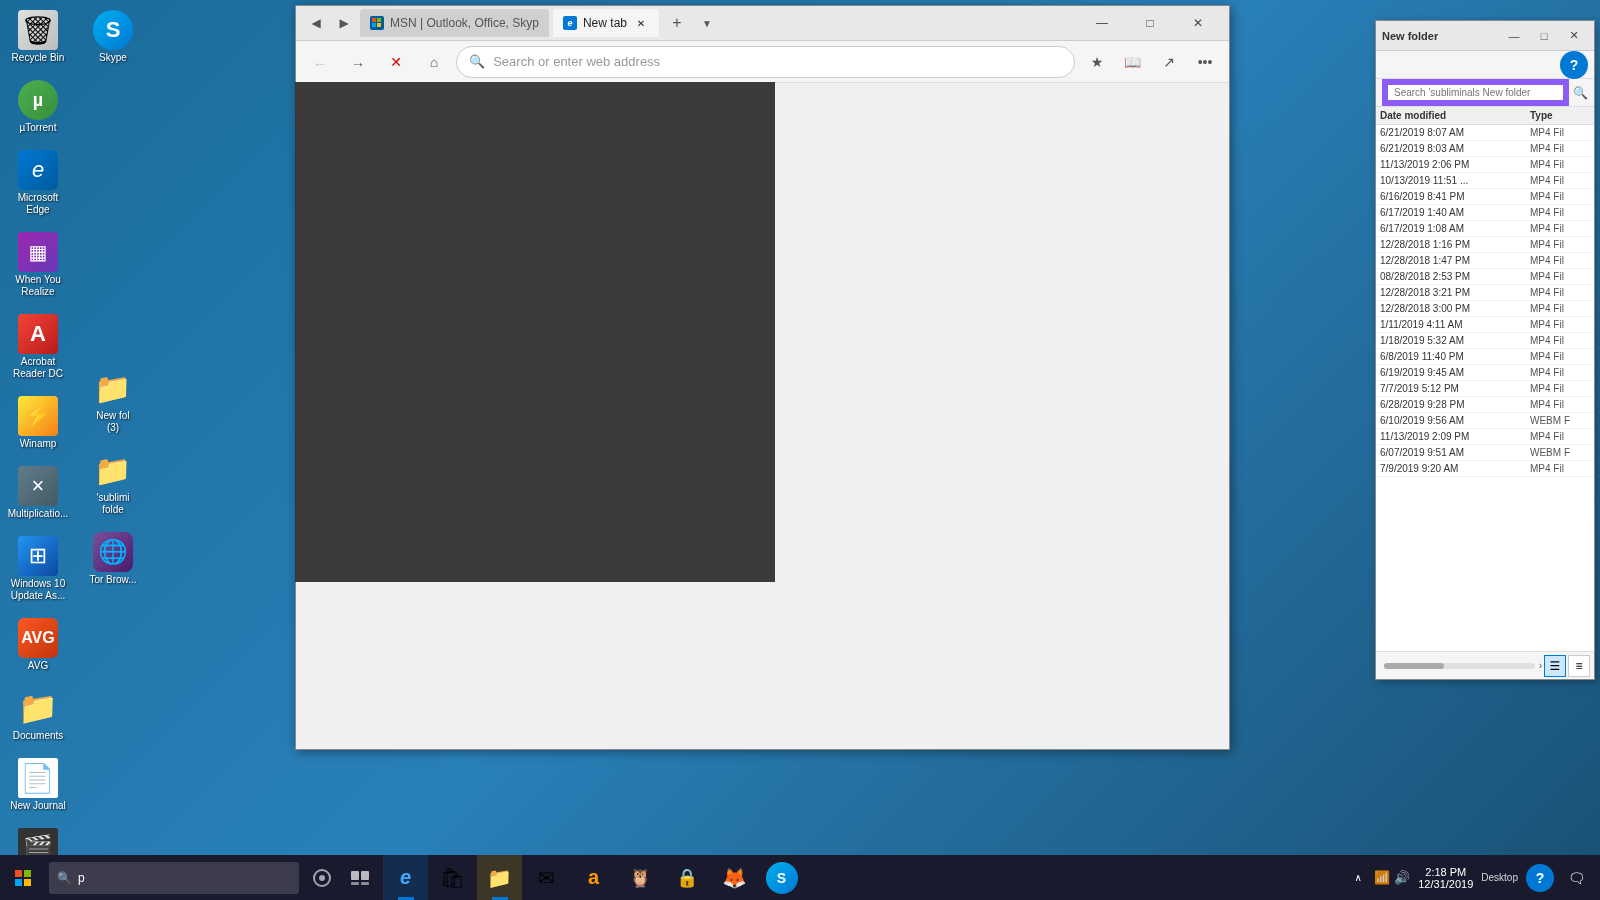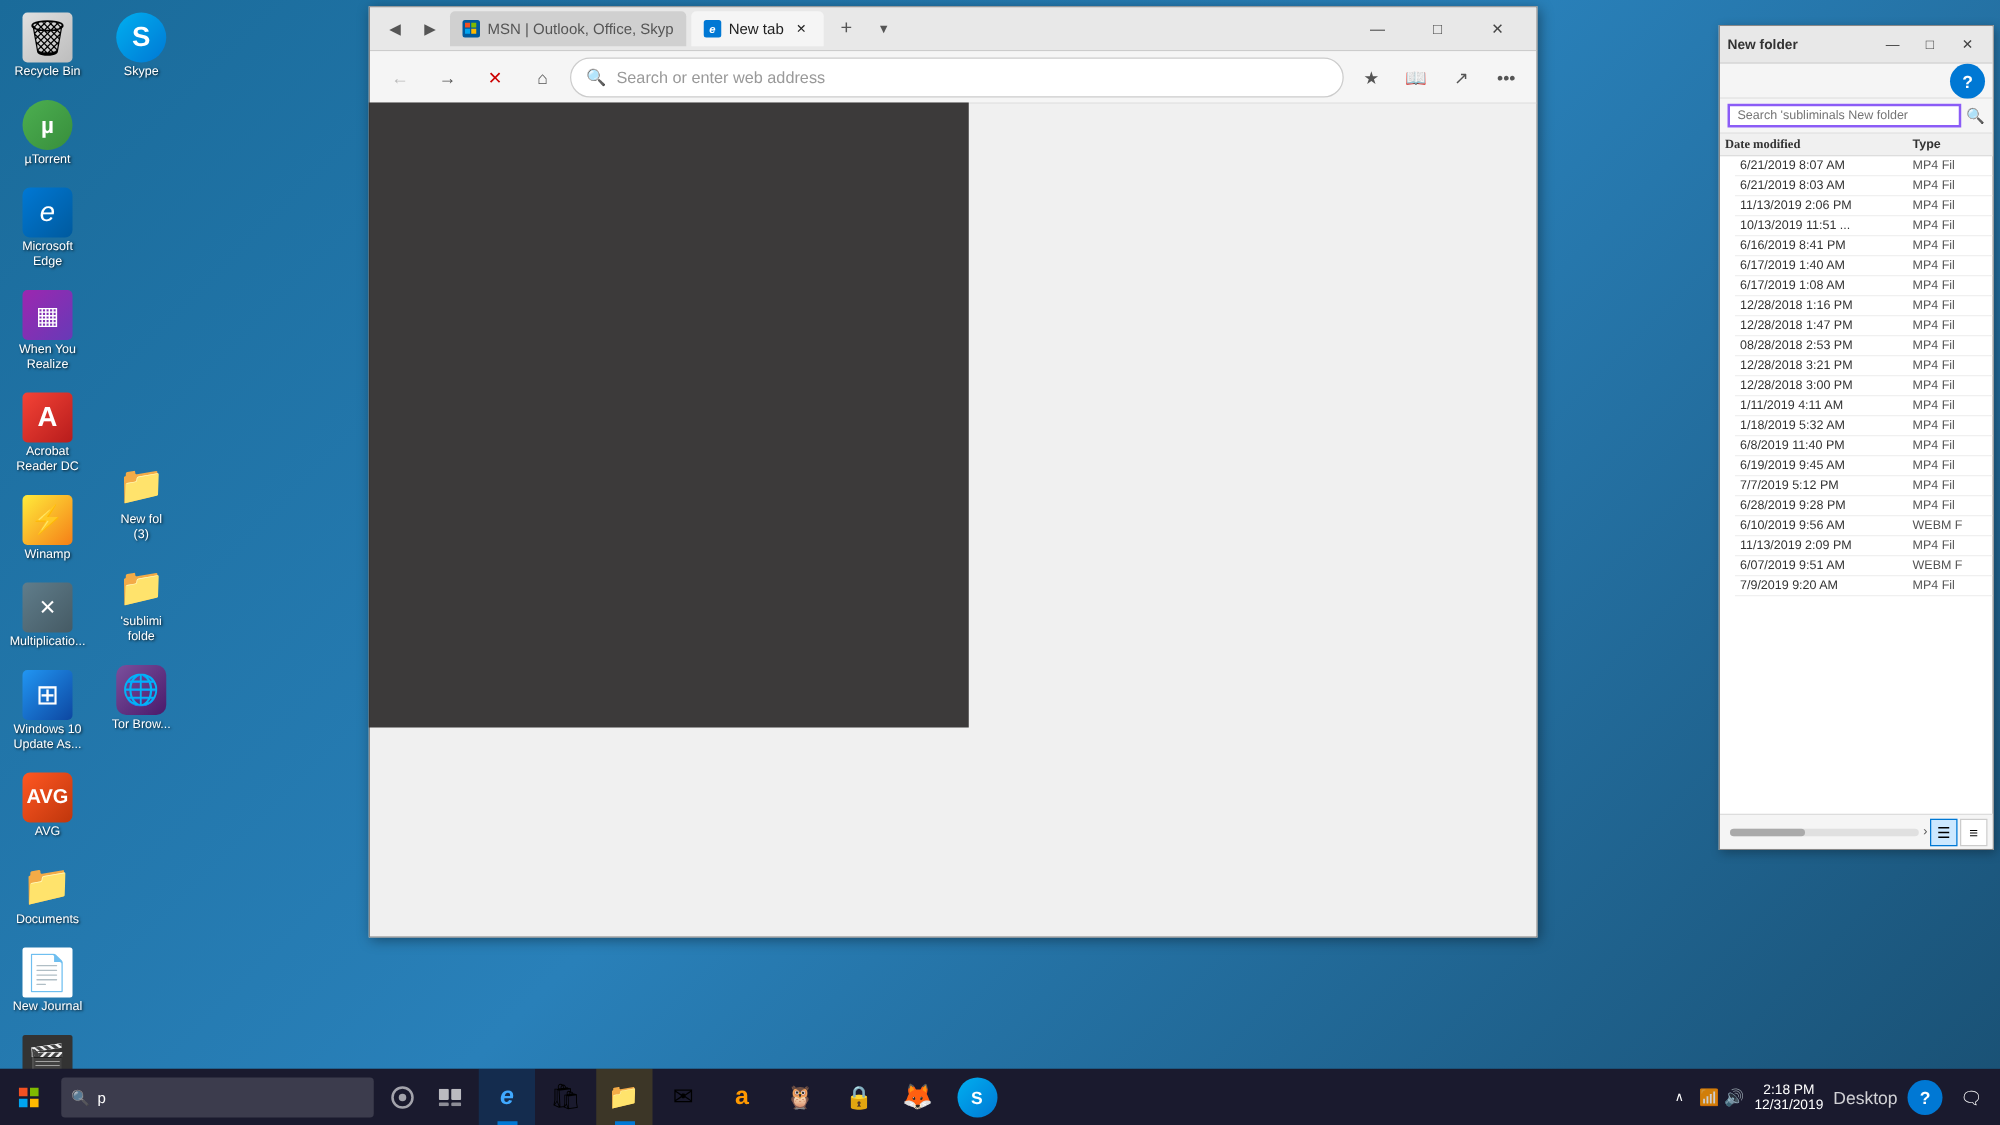--- a/index.html
+++ b/index.html
@@ -299,51 +299,50 @@
       background: #f5f5f5;
       display: flex;
       align-items: center;
       padding: 0 6px;
       border-bottom: 1px solid #ddd;
       gap: 4px;
     }
 
     .fe-search input {
       flex: 1;
-      border: 2px solid #8b5cf6;
+      border: 6px solid #8b5cf6;
       padding: 2px 6px;
       font-size: 10px;
       color: #555;
     }
 
     .fe-columns {
       display: flex;
       background: #f0f0f0;
       border-bottom: 1px solid #ddd;
       padding: 3px 4px;
       font-size: 10px;
       color: #333;
       font-weight: bold;
     }
 
-    .fe-col-date { flex: 1; font-family: Liberation Serif, serif; }
+    .fe-col-date { flex: 1; }
     .fe-col-type { width: 60px; }
 
     .fe-list {
       flex: 1;
       overflow-y: auto;
     }
 
     .fe-row {
       display: flex;
       padding: 2px 4px;
       border-bottom: 1px solid #f0f0f0;
       align-items: flex-end;
       cursor: pointer;
-      margin-left: 12px;
     }
 
     .fe-row-date {
       flex: 1;
       font-size: 10px;
       color: #333;
     }
 
     .fe-row-type {
       width: 60px;
@@ -924,21 +923,21 @@
     <div class="taskbar-sys-icons">
       <span style="color:rgba(255,255,255,0.8);font-size:13px;">📶</span>
       <span style="color:rgba(255,255,255,0.8);font-size:13px;">🔊</span>
     </div>
 
     <div class="taskbar-clock">
       <span>2:18 PM</span>
       <span>12/31/2019</span>
     </div>
 
-    <div style="display:flex;flex-direction:column;align-items:center;color:rgba(255,255,255,0.8);font-size:14px;cursor:pointer;">
+    <div style="display:flex;flex-direction:column;align-items:center;color:rgba(255,255,255,0.8);font-size:10px;cursor:pointer;">
       <span>Desktop</span>
     </div>
 
     <div class="help-icon">?</div>
 
     <div class="taskbar-notif">🗨</div>
   </div>
 </div>
 
 </body></html>

